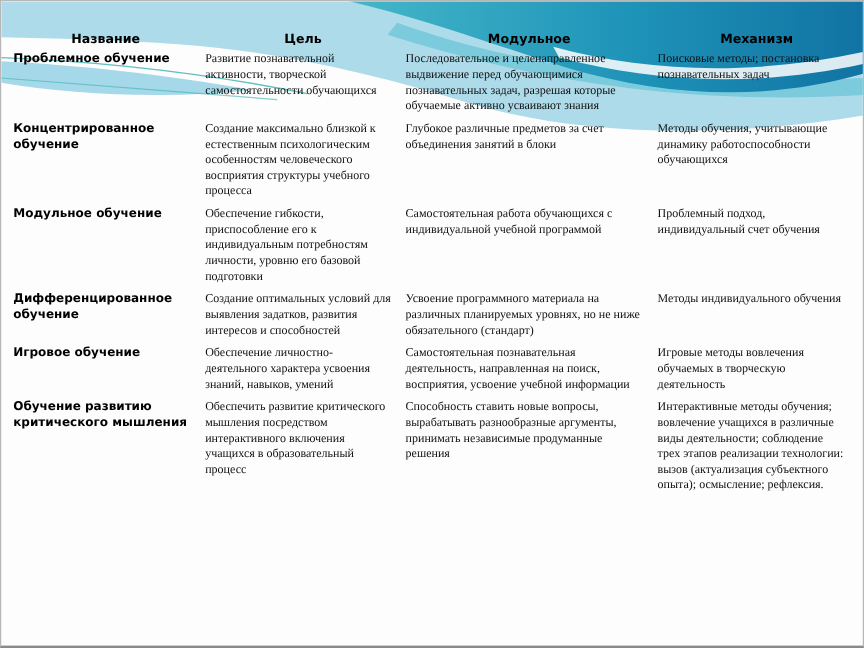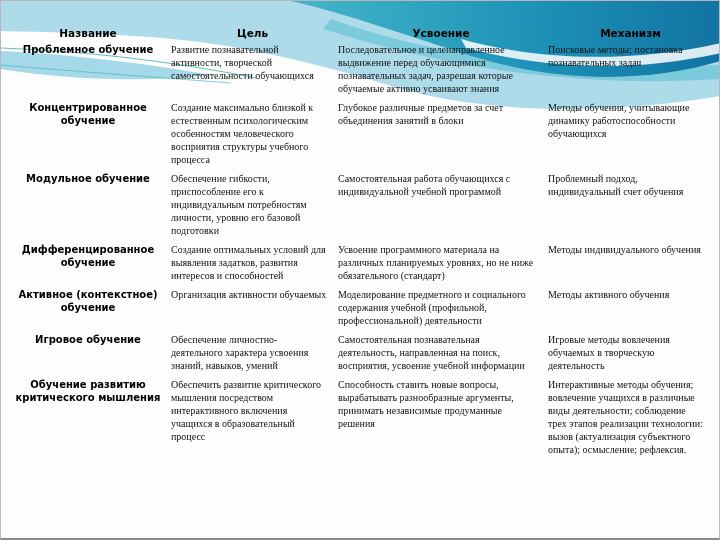--- a/index.html
+++ b/index.html
@@ -32,21 +32,21 @@
   }
   td{
     vertical-align:top;
     font-family:"Liberation Serif",serif;
     font-size:10px;line-height:13px;color:#111;
     padding:2px 8px 4px 2px;
   }
   td.name{
     font-family:"DejaVu Sans","Liberation Sans",sans-serif;
     font-weight:bold;font-size:10px;line-height:13px;color:#000;
-    text-align:center;padding:2px 4px 4px 4px;
+    text-align:left;padding:2px 4px 4px 4px;
   }
 </style>
 </head>
 <body>
 
 <div class="slide">
 
   <svg class="deco" width="720" height="135" viewBox="0 0 720 135" aria-hidden="true">
     <defs>
       <linearGradient id="tg" x1="0" y1="0" x2="1" y2="0">
@@ -73,21 +73,21 @@
     <colgroup>
         <col class="c1">
         <col class="c2">
         <col class="c3">
         <col class="c4">
       </colgroup>
     <thead>
       <tr>
         <th>Название</th>
         <th>Цель</th>
-        <th>Усвоение</th>
+        <th>Модульное</th>
         <th>Механизм</th>
       </tr>
     </thead>
     <tbody>
       <tr>
         <td class="name">Проблемное обучение</td>
         <td>Развитие познавательной активности, творческой самостоятельности обучающихся</td>
         <td>Последовательное и целенаправленное выдвижение перед обучающимися познавательных задач, разрешая которые обучаемые активно усваивают знания</td>
         <td>Поисковые методы; постановка познавательных задач</td>
       </tr>
@@ -103,26 +103,20 @@
         <td>Самостоятельная работа обучающихся с индивидуальной учебной программой</td>
         <td>Проблемный подход, индивидуальный счет обучения</td>
       </tr>
       <tr>
         <td class="name">Дифференцированное обучение</td>
         <td>Создание оптимальных условий для выявления задатков, развития интересов и способностей</td>
         <td>Усвоение программного материала на различных планируемых уровнях, но не ниже обязательного (стандарт)</td>
         <td>Методы индивидуального обучения</td>
       </tr>
       <tr>
-        <td class="name">Активное (контекстное) обучение</td>
-        <td>Организация активности обучаемых</td>
-        <td>Моделирование предметного и социального содержания учебной (профильной, профессиональной) деятельности</td>
-        <td>Методы активного обучения</td>
-      </tr>
-      <tr>
         <td class="name">Игровое обучение</td>
         <td>Обеспечение личностно-деятельного характера усвоения знаний, навыков, умений</td>
         <td>Самостоятельная познавательная деятельность, направленная на поиск, восприятия, усвоение учебной информации</td>
         <td>Игровые методы вовлечения обучаемых в творческую деятельность</td>
       </tr>
       <tr>
         <td class="name">Обучение развитию критического мышления</td>
         <td>Обеспечить развитие критического мышления посредством интерактивного включения учащихся в образовательный процесс</td>
         <td>Способность ставить новые вопросы, вырабатывать разнообразные аргументы, принимать независимые продуманные решения</td>
         <td>Интерактивные методы обучения; вовлечение учащихся в различные виды деятельности; соблюдение трех этапов реализации технологии: вызов (актуализация субъектного опыта); осмысление; рефлексия.</td>

